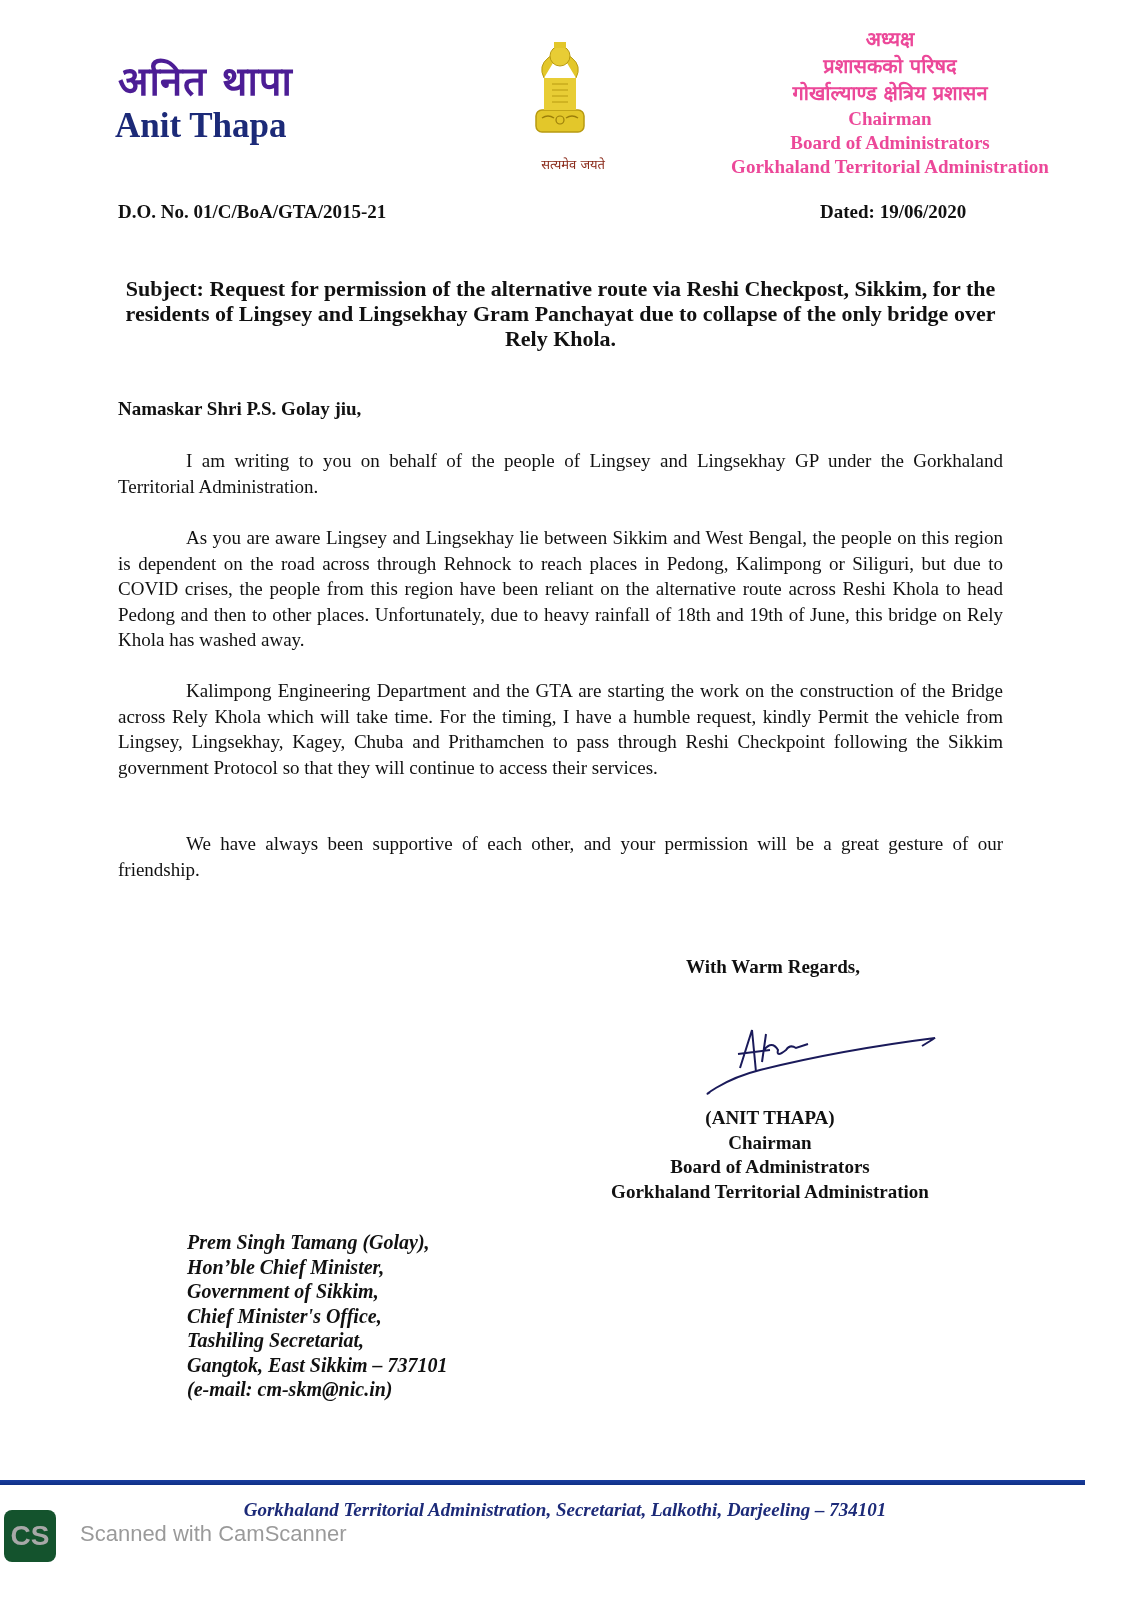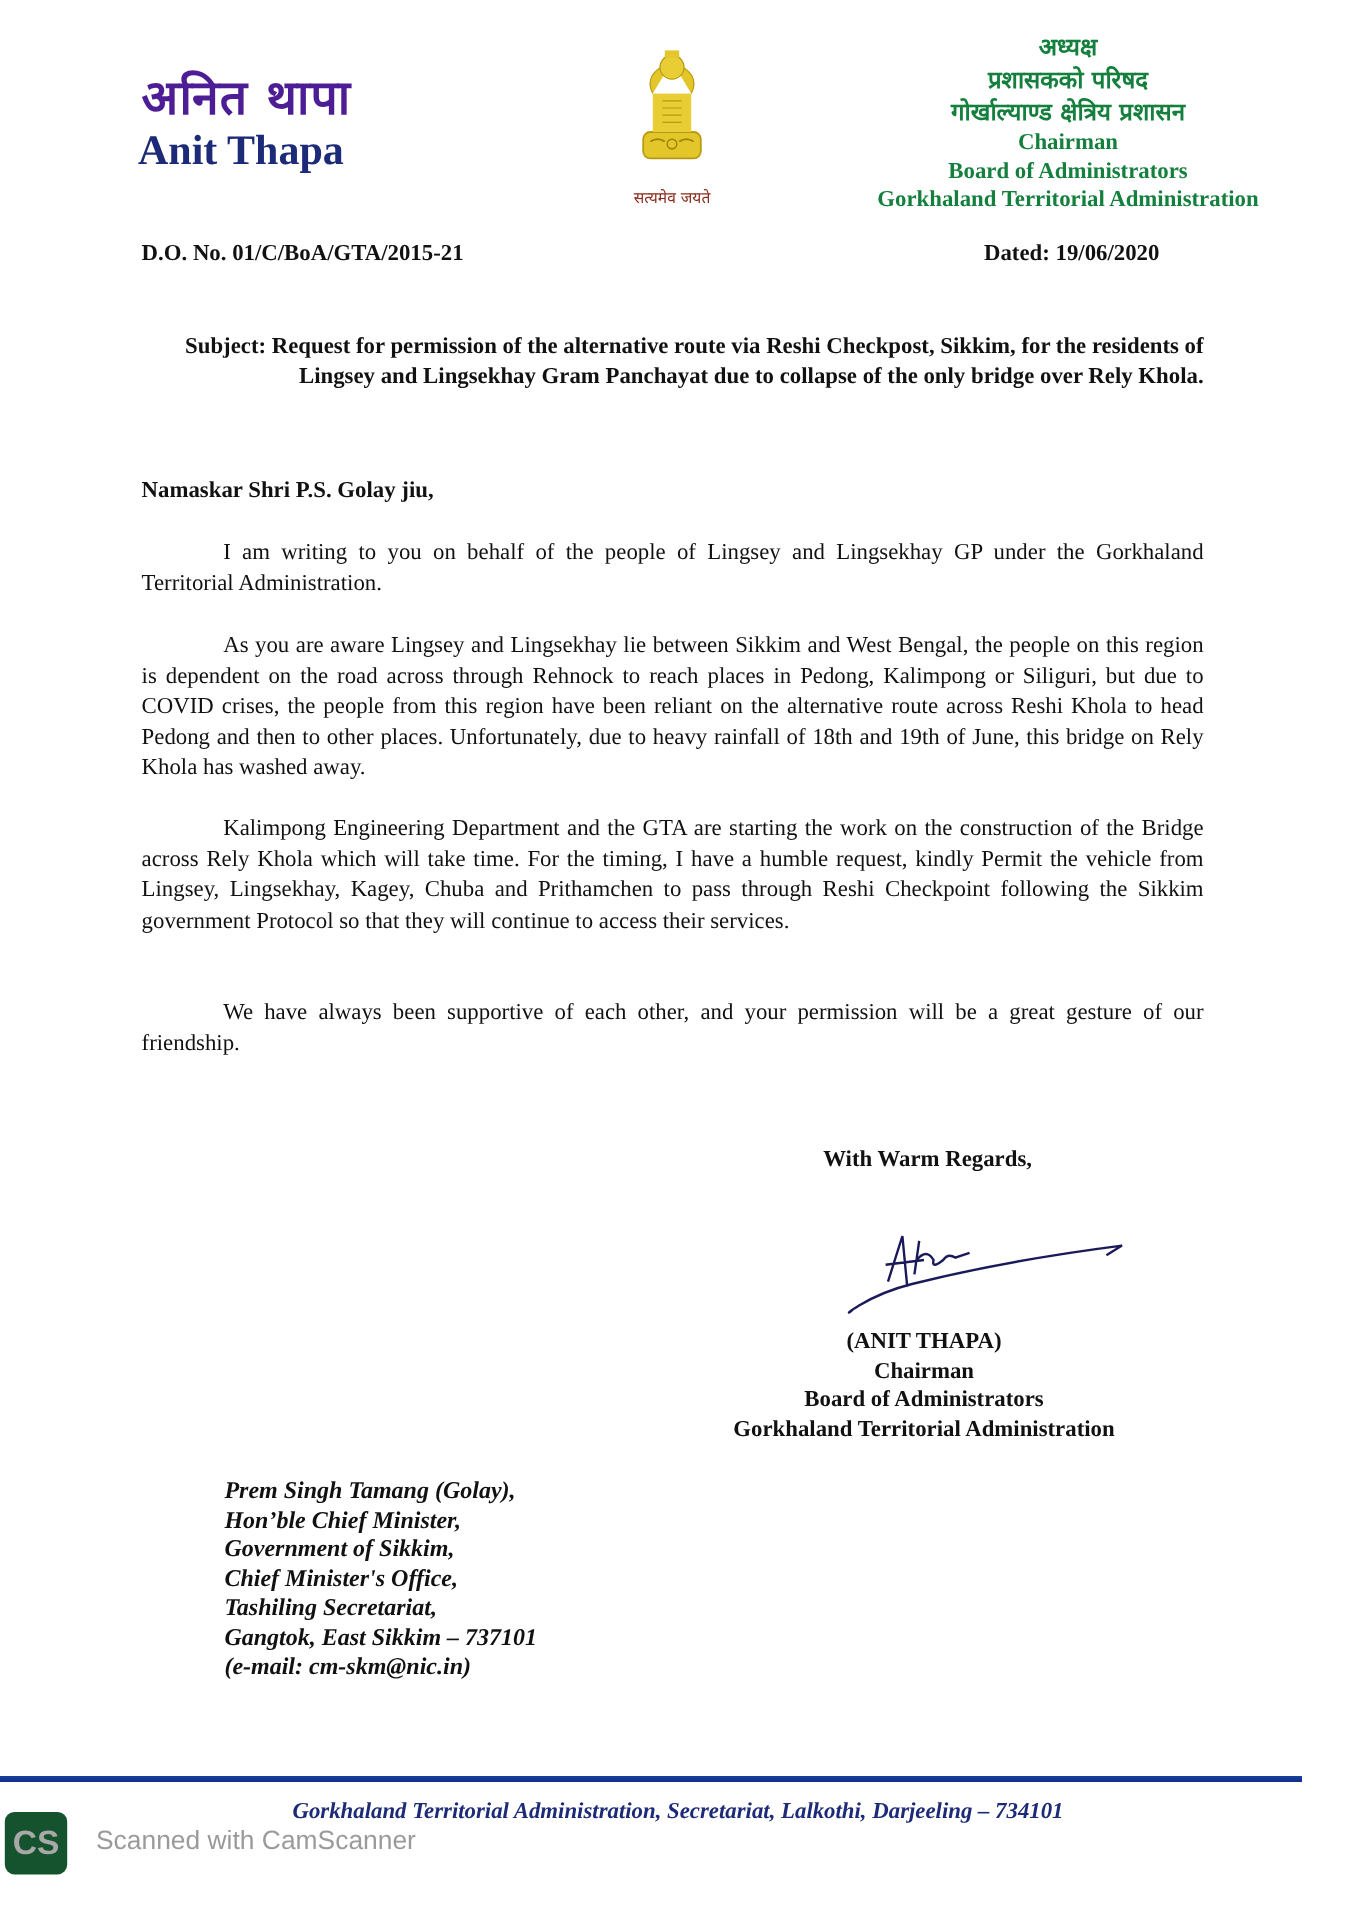--- a/index.html
+++ b/index.html
@@ -1,27 +1,27 @@
 <!DOCTYPE html>
 <html><head>
 <meta charset="utf-8">
 <style>
   html, body { margin:0; padding:0; background:#ffffff; }
   body { width:1130px; height:1598px; position:relative; overflow:hidden; font-family:"Liberation Serif", serif; color:#111; }
   .abs { position:absolute; }
   .hdr-name-hi { left:118px; top:52px; font-size:40px; font-weight:bold; color:#4c1d95; font-family:"DejaVu Sans", sans-serif; letter-spacing:1px; }
   .hdr-name-en { left:115px; top:106px; font-size:35px; font-weight:bold; color:#1c2a78; font-family:"Liberation Serif", serif; }
   .emblem { left:520px; top:38px; width:80px; height:100px; }
-  .motto { left:515px; top:155px; width:90px; text-align:center; font-size:13px; color:#8a2a1a; font-family:"DejaVu Sans", sans-serif; }
-  .hdr-right { left:700px; top:26px; width:380px; text-align:center; color:#15803d; font-weight:bold; }
+  .motto { left:515px; top:155px; width:90px; text-align:right; font-size:13px; color:#8a2a1a; font-family:"DejaVu Sans", sans-serif; }
+  .hdr-right { left:700px; top:26px; width:380px; text-align:center; color:#ec4899; font-weight:bold; }
   .hdr-right .hi { font-family:"DejaVu Sans", sans-serif; font-size:20px; line-height:27px; }
   .hdr-right .en { font-family:"Liberation Serif", serif; font-size:19px; line-height:24px; }
   .ref { left:118px; top:201px; font-size:19px; font-weight:bold; }
   .date { left:820px; top:201px; font-size:19px; font-weight:bold; }
-  .subject { left:118px; top:276px; width:885px; text-align:right; font-size:19px; font-weight:bold; line-height:25px; }
+  .subject { left:118px; top:276px; width:885px; text-align:center; font-size:22px; font-weight:bold; line-height:25px; }
   .salutation { left:118px; top:398px; font-size:19px; font-weight:bold; }
   .para { left:118px; width:885px; font-size:19px; line-height:25.5px; text-align:justify; text-indent:68px; }
   .p1 { top:448px; } .p2 { top:525px; } .p3 { top:678px; } .p4 { top:831px; }
   .regards { left:686px; top:956px; font-size:19px; font-weight:bold; }
   .signature { left:700px; top:1010px; width:240px; height:90px; }
   .signer { left:580px; top:1106px; width:380px; text-align:center; font-size:19px; font-weight:bold; line-height:24.5px; }
   .addressee { left:187px; top:1230px; font-size:20px; font-style:italic; font-weight:bold; line-height:24.5px; }
   .rule { left:0; top:1480px; width:1085px; height:5px; background:linear-gradient(#1a3fa0,#0f2f85); }
   .footer { left:150px; top:1497px; width:830px; text-align:center; font-size:19px; font-weight:bold; color:#1c2a78; line-height:25px;font-style:italic; }
   .cs-badge { left:4px; top:1510px; width:52px; height:52px; border-radius:8px; background:#14532d; color:#a8a8a8; font-family:"Liberation Sans", sans-serif; font-size:28px; font-weight:bold; display:flex; align-items:center; justify-content:center; }

